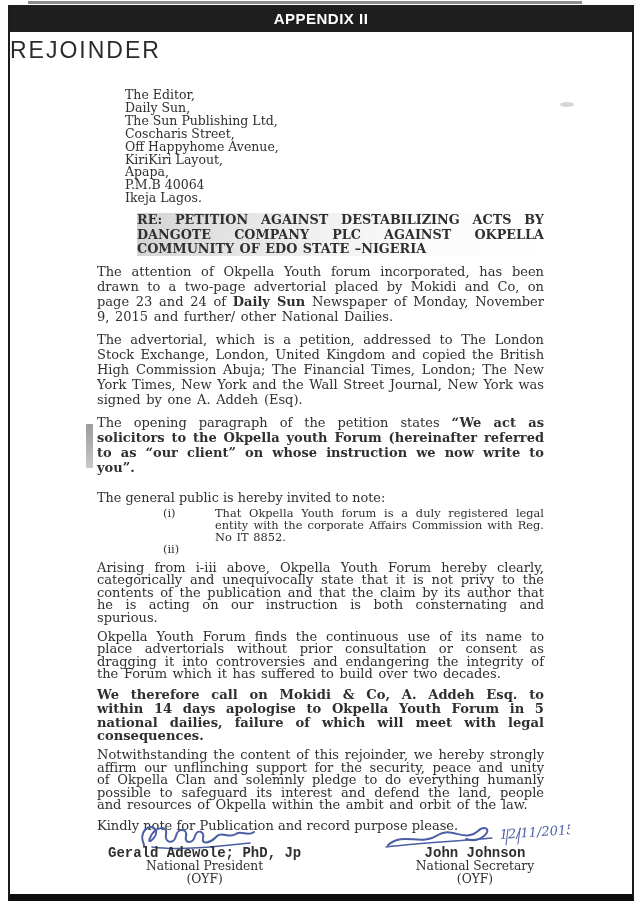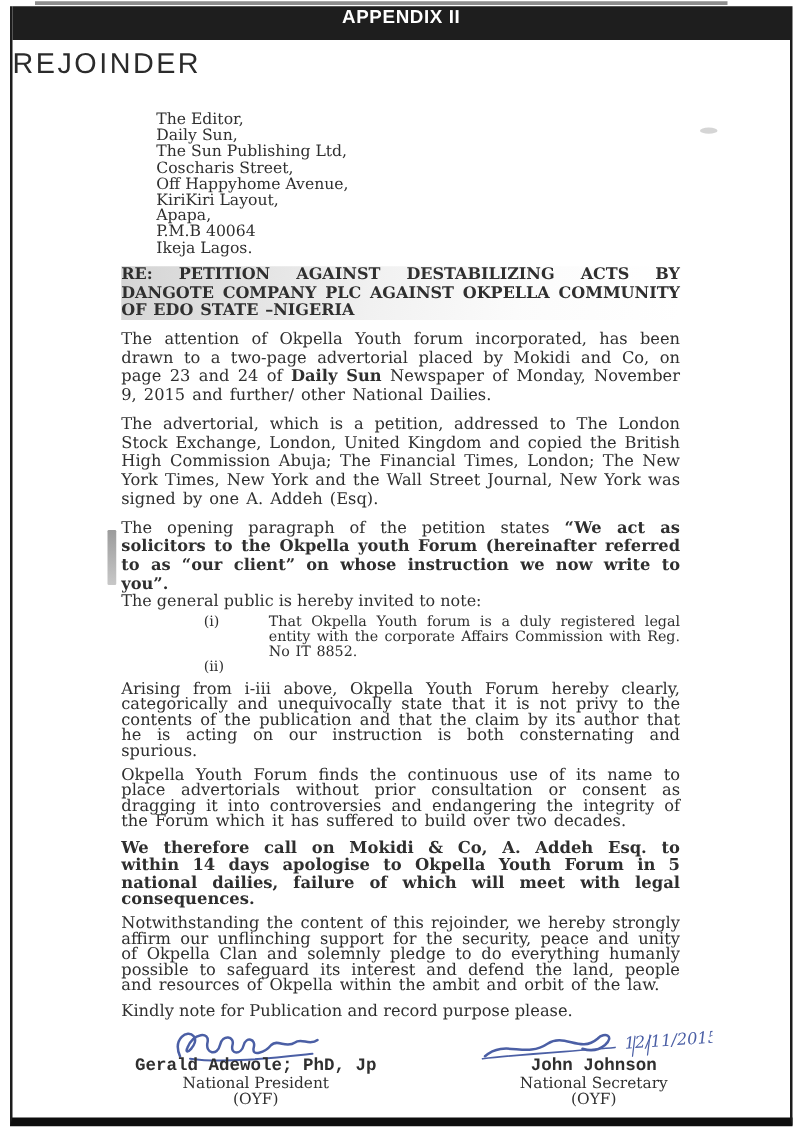--- a/index.html
+++ b/index.html
@@ -5,40 +5,41 @@
   html,body { margin:0; padding:0; }
   body {
     width:642px; height:908px; background:#ffffff; position:relative; overflow:hidden;
     font-family:"DejaVu Serif", serif; color:#2f2f2f;
   }
   .top-artifact { position:absolute; top:1px; left:28px; width:554px; height:3px; background:#8d8d8d; }
   .page {
     position:absolute; top:5px; left:8px; width:626px; height:896px; box-sizing:border-box;
     border-left:2px solid #1c1c1c; border-right:2px solid #1c1c1c; border-bottom:7px solid #0e0e0e;
   }
-  .appendix-bar { height:27px; background:#1e1e1e; display:flex; justify-content:center; }
+  .appendix-bar { height:27px; background:#1e1e1e; display:flex; align-items:center; justify-content:center; }
   .appendix-bar span {
     color:#ffffff; font-family:"Liberation Sans", sans-serif; font-weight:bold;
     font-size:15px; letter-spacing:0.5px;
   }
   .doc-title {
     text-align:left; margin-top:5px; font-family:"Liberation Sans", sans-serif;
     font-size:23px; letter-spacing:2px; color:#2b2b2b;
   }
   .content { padding:0 88px 0 87px; }
   .address { margin-top:25px; margin-left:28px; font-size:12.5px; line-height:12.9px; }
   .subject {
     margin-top:8px; font-weight:bold; font-size:12.8px; line-height:14.4px;
     text-align:justify; word-spacing:1px; position:relative;
     background:linear-gradient(100deg, rgba(148,148,148,0.40), rgba(185,185,185,0.20) 45%, rgba(205,205,205,0.07) 72%, rgba(210,210,210,0));
+    margin-left:40px;
   }
   .para { margin-top:8px; font-size:13px; line-height:15px; text-align:justify; word-spacing:1.5px; }
   .para.tight { margin-top:6px; line-height:12.6px; }
   .para.bold-para { font-weight:bold; font-size:13.1px; line-height:13.8px; margin-top:7px; word-spacing:2px; }
-  .invite { margin-top:0; font-size:12.8px; line-height:13px; }
+  .invite { margin-top:16px; font-size:12.8px; line-height:13px; }
   .note-list { margin-top:4px; padding-left:66px; font-size:11.4px; line-height:11.8px; }
   .note-item { display:flex; }
   .note-marker { width:52px; flex:none; }
   .note-text { text-align:justify; word-spacing:1px; }
   .closing { margin-top:6px; font-size:13px; }
   .mark-opening { position:absolute; left:86px; top:424px; width:7px; height:44px;
     background:linear-gradient(#4a4a4a,#9a9a9a); opacity:0.55; border-radius:1px; }
   .smudge-dot { position:absolute; left:560px; top:102px; width:14px; height:5px; background:#b9b9b9; opacity:0.6; border-radius:50%; }
   .sig-row { position:absolute; left:0; right:0; bottom:8px; display:flex; justify-content:space-between; padding:0 62px 0 98px; }
   .sig-block { text-align:center; }

